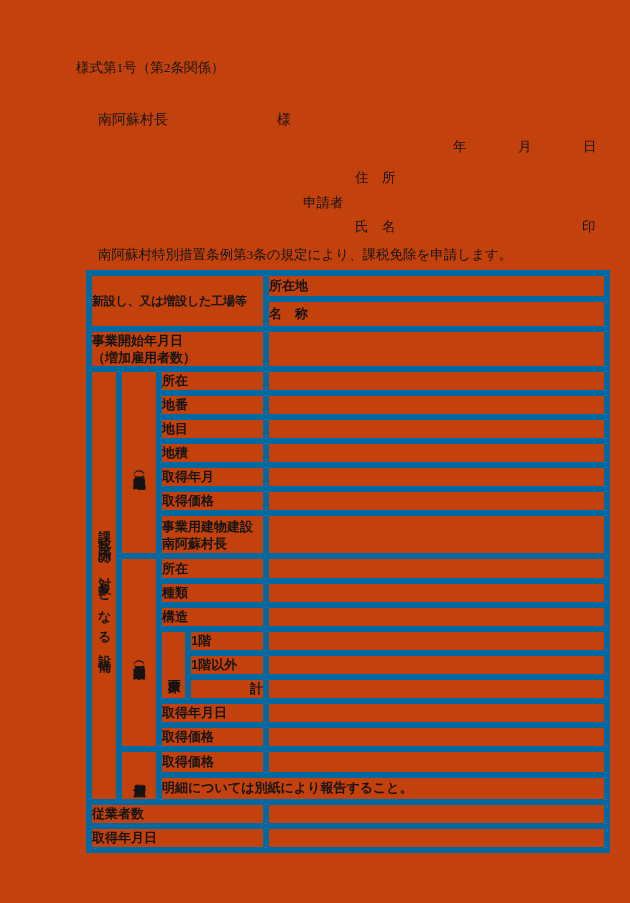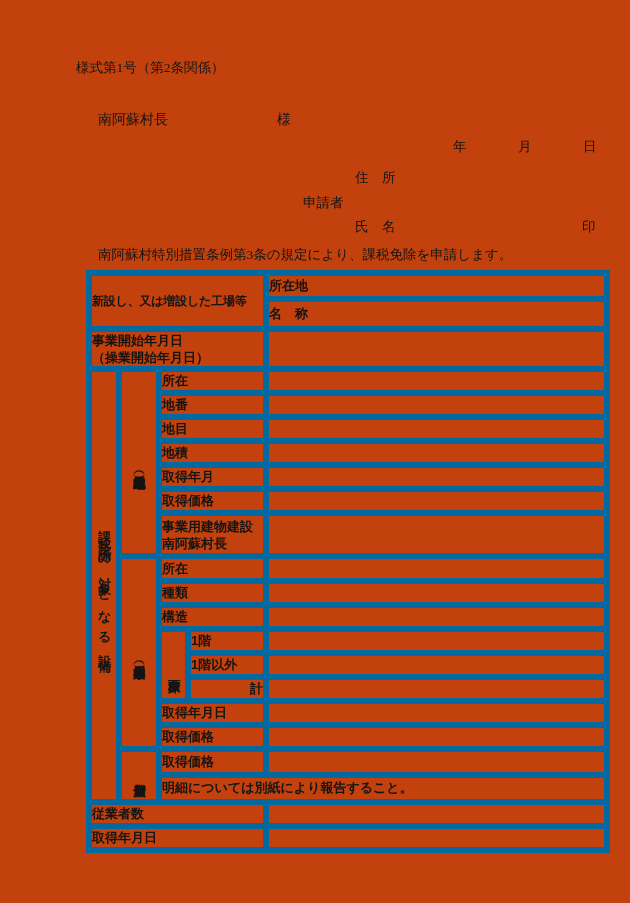--- a/index.html
+++ b/index.html
@@ -91,21 +91,21 @@
       <td colspan="4" rowspan="2" class="small-label">新設し、又は増設した工場等</td>
       <td class="lbl">所在地</td>
     </tr>
     <tr style="height:30px">
       <td class="lbl">名　称</td>
     </tr>
 
     <tr style="height:38px">
       <td colspan="4" class="lbl">
         <div class="two-line">事業開始年月日</div>
-        <div class="two-line">（操業開始年月日）</div>
+        <div class="two-line">（増加雇用者数）</div>
       </td>
       <td></td>
     </tr>
 
     <tr style="height:22px">
       <td rowspan="17" class="vcell">
         <div class="vtext v-section">課税免除の対象となる設備</div>
       </td>
       <td rowspan="7" class="vcell">
         <div class="vtext v-sub">土地（事業用建物敷地）</div>

